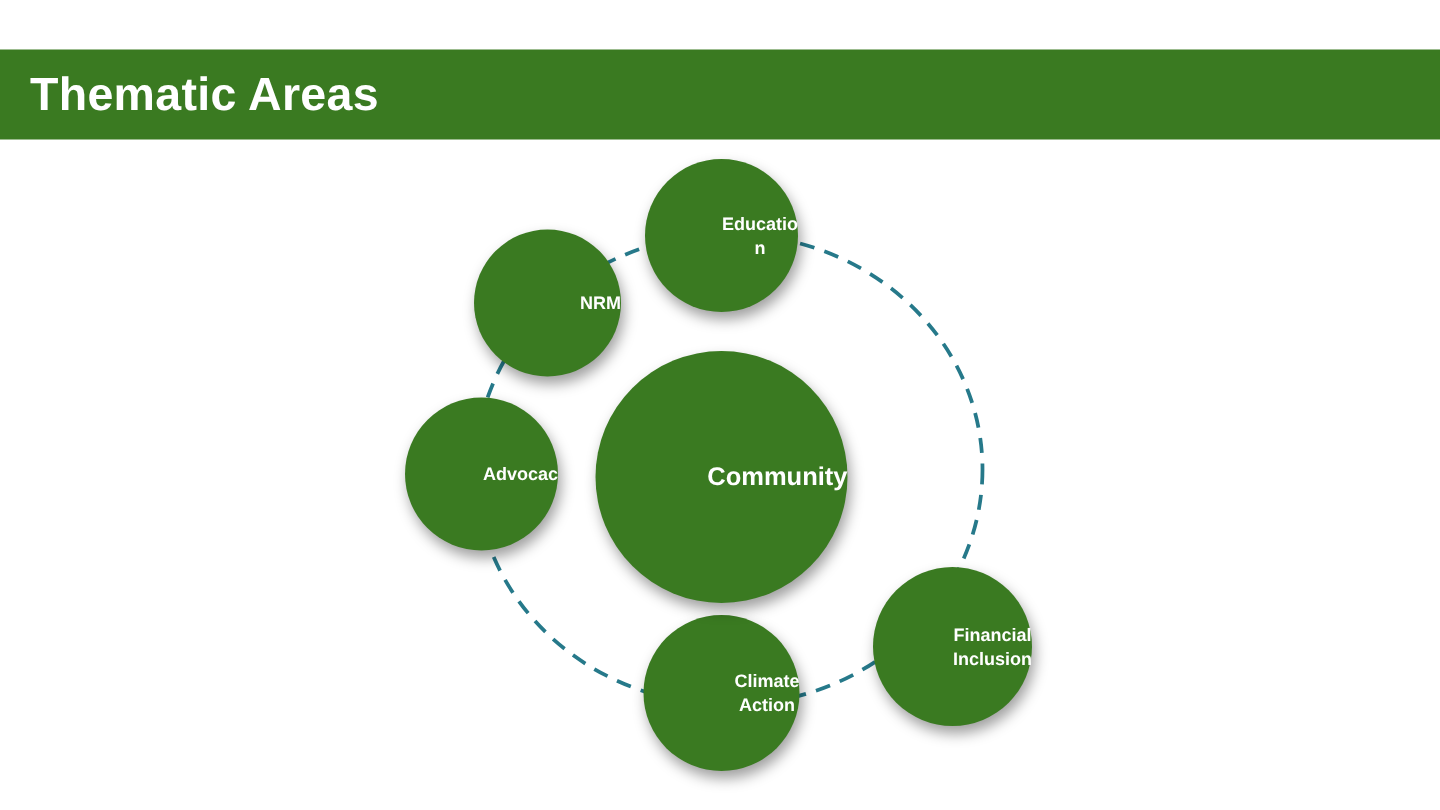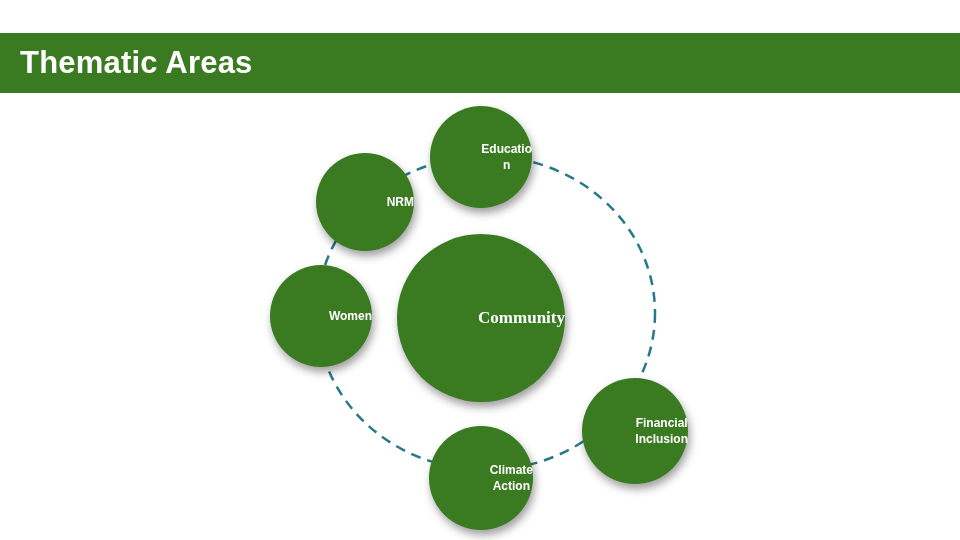--- a/index.html
+++ b/index.html
@@ -42,27 +42,27 @@
     box-shadow: 2px 5px 9px rgba(0,0,0,0.38);
     text-align: center;
   }
   .circle-label {
     color: var(--text, #fff);
     font-weight: 700;
     font-size: 12px;
     line-height: 1.35;
     white-space: pre-line;
   }
-  .center-circle .circle-label { font-size: 17px; line-height: 1.2; font-family: Liberation Serif, serif; }
+  .center-circle .circle-label { font-size: 17px; line-height: 1.2; }
 
   .pos-education  { left: 430px; top: 106px; width: 102px; height: 102px; }
   .pos-women      { left: 555px; top: 152px; width: 104px; height: 104px; }
   .pos-livelihood { left: 604px; top: 264px; width: 104px; height: 104px; }
   .pos-financial  { left: 582px; top: 378px; width: 106px; height: 106px; }
-  .pos-climate    { left: 429px; top: 426px; width: 104px; height: 104px; }
+  .pos-climate    { left: 429px; top: 410px; width: 104px; height: 104px; }
   .pos-advocacy   { left: 314px; top: 380px; width: 104px; height: 104px; }
   .pos-health     { left: 270px; top: 265px; width: 102px; height: 102px; }
   .pos-nrm        { left: 316px; top: 153px; width: 98px;  height: 98px; }
   .pos-community  { left: 397px; top: 234px; width: 168px; height: 168px; }
 </style>
 </head>
 <body>
 
 <div class="slide">
 
@@ -86,21 +86,21 @@
 Inclusion</span>
   </div>
 
   <div class="circle pos-climate">
     <span class="circle-label">Climate
 Action</span>
   </div>
 
 
   <div class="circle pos-health">
-    <span class="circle-label">Women</span>
+    <span class="circle-label">Advocac</span>
   </div>
 
   <div class="circle pos-nrm">
     <span class="circle-label">NRM</span>
   </div>
 
   <div class="circle center-circle pos-community">
     <span class="circle-label">Community</span>
   </div>
 

